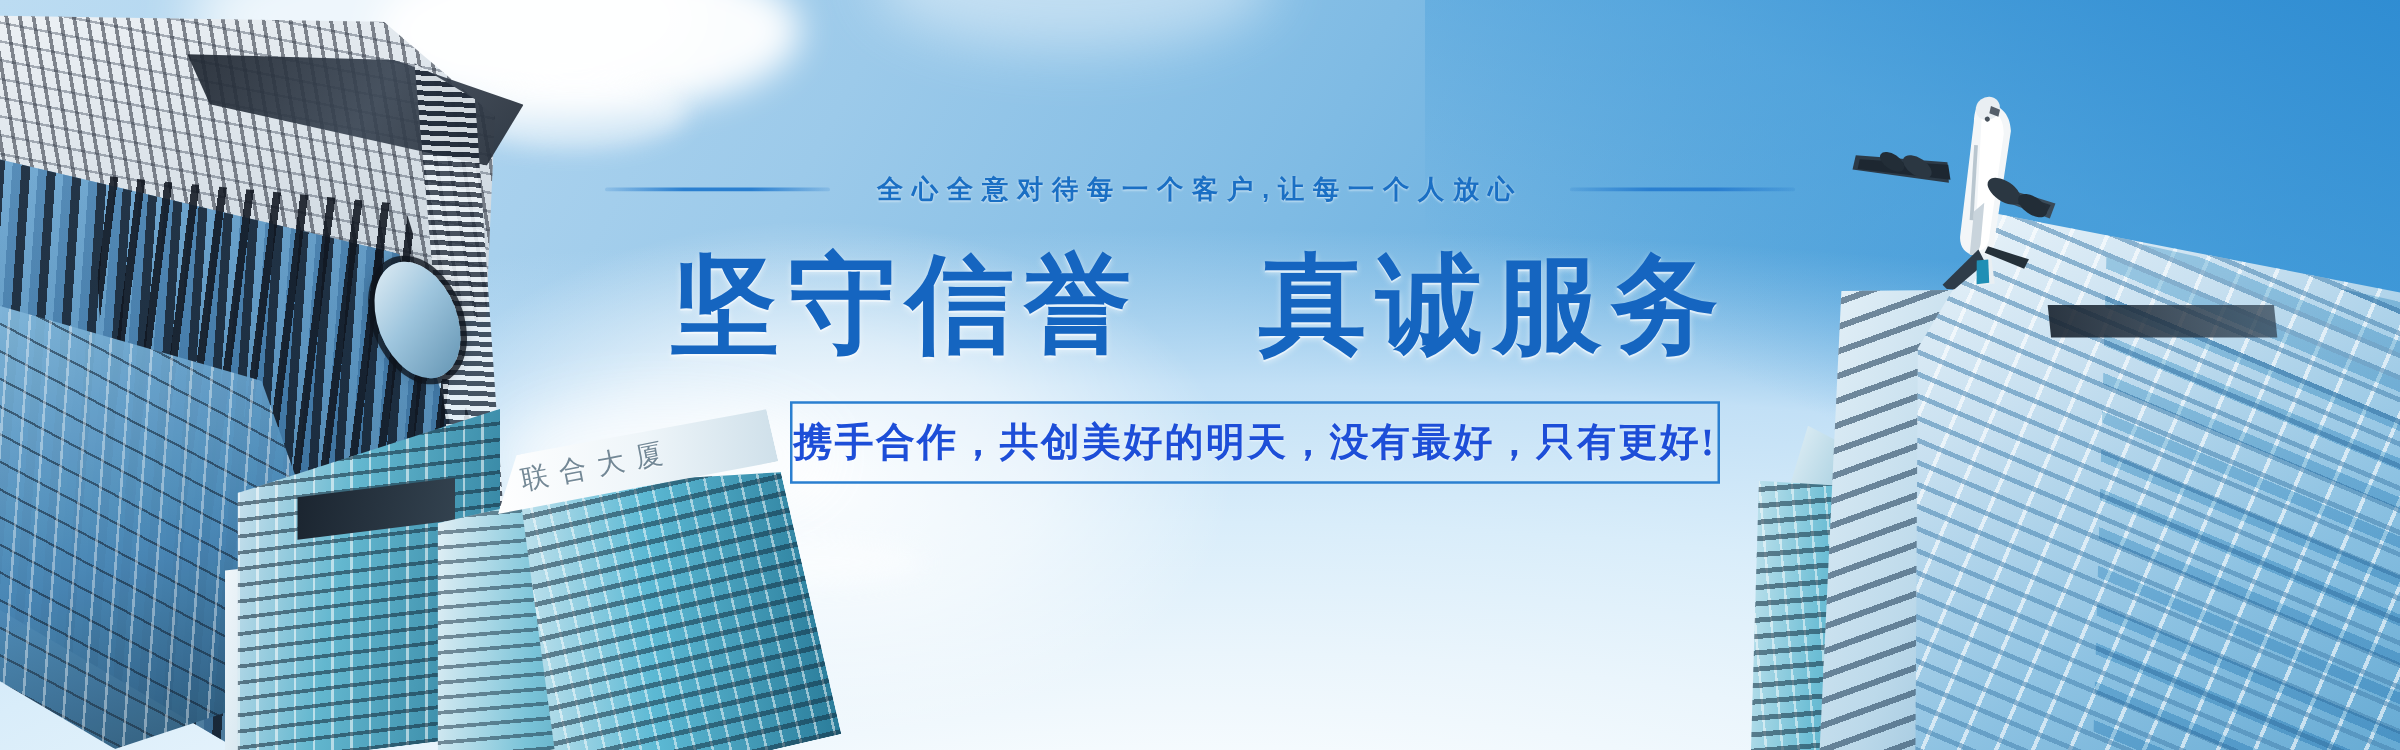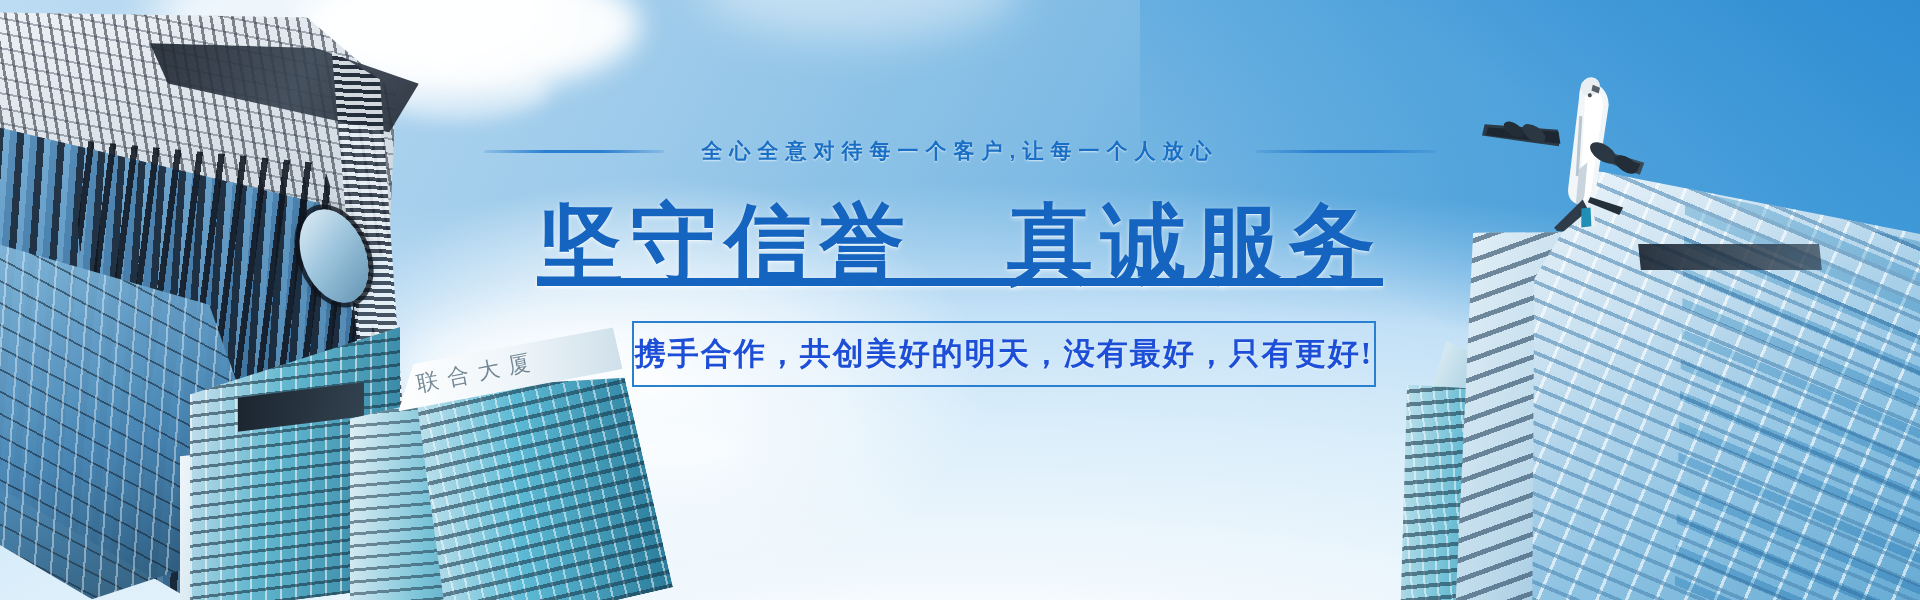--- a/index.html
+++ b/index.html
@@ -225,21 +225,20 @@
     color:#1a6fc4;white-space:nowrap;
     text-shadow:0 1px 2px rgba(255,255,255,.7);
   }
   #headline{
     position:absolute;left:0;top:196px;width:1920px;
     text-align:center;white-space:nowrap;
     font-family:"Liberation Serif","DejaVu Serif",serif;
     font-weight:bold;font-size:86px;line-height:1.12;
     letter-spacing:8px;color:#1565c0;
     text-shadow:0 2px 5px rgba(255,255,255,.55), 0 1px 0 rgba(255,255,255,.5);
-    text-decoration:underline;
   }
   #subtitle-box{
     position:absolute;left:632px;top:321px;width:740px;height:62px;
     border:2px solid #2a7fd0;
     display:flex;align-items:center;justify-content:center;
     background:rgba(255,255,255,.05);
   }
   #subtitle{
     font-family:"Liberation Serif","DejaVu Serif",serif;
     font-weight:bold;font-size:31px;letter-spacing:2px;

